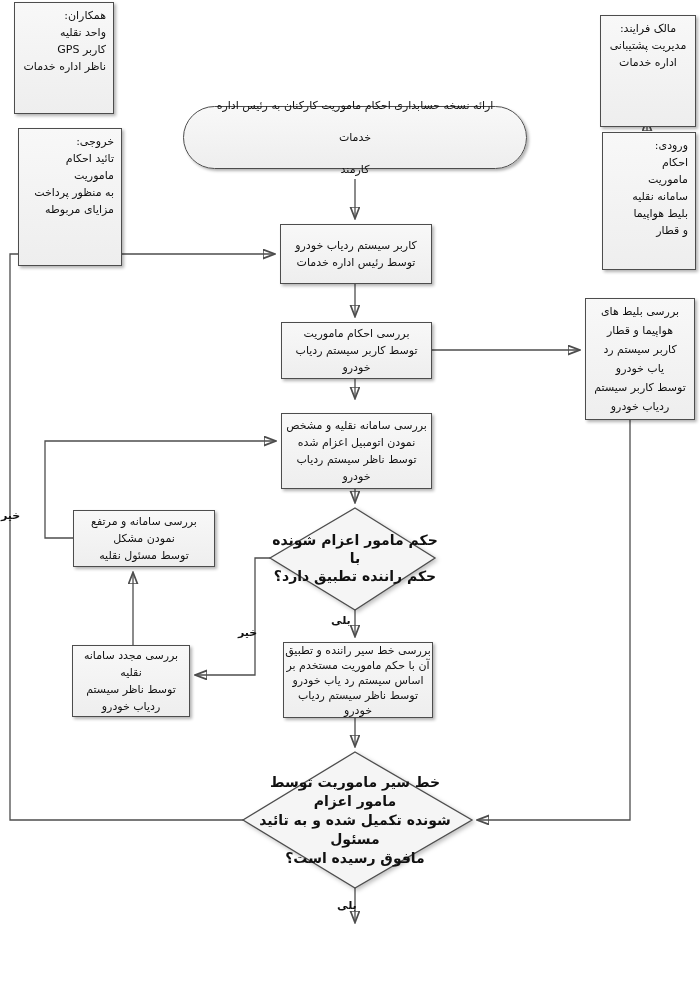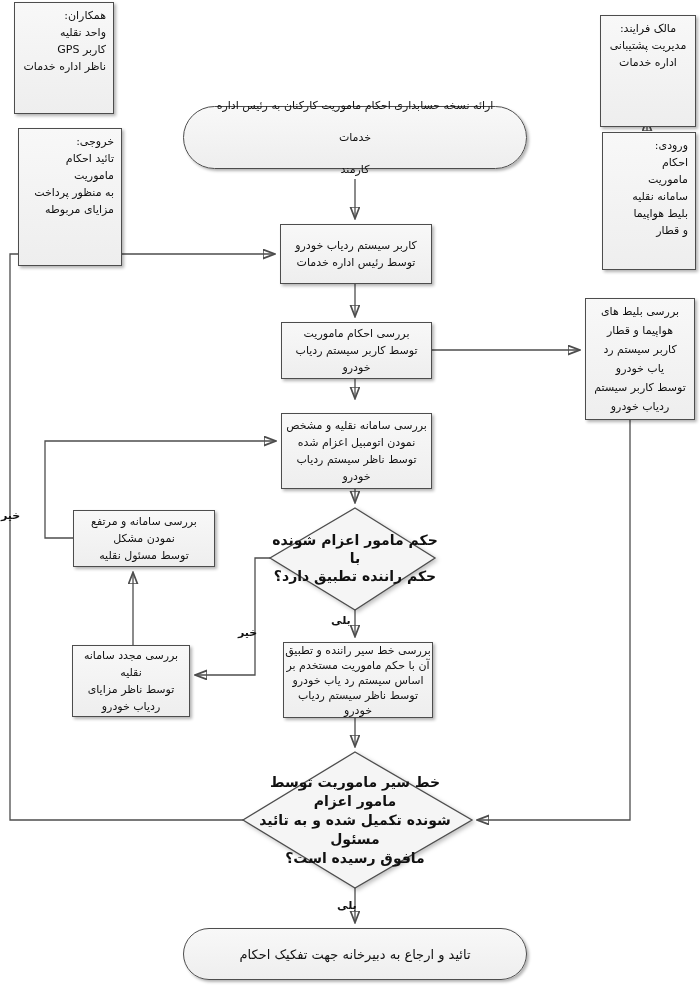--- a/index.html
+++ b/index.html
@@ -119,33 +119,32 @@
 
   <div class="dtext d1-text">حکم مامور اعزام شونده با
 حکم راننده تطبیق دارد؟</div>
 
   <div class="node proc fix">بررسی سامانه و مرتفع
 نمودن مشکل
 توسط مسئول نقلیه</div>
 
   <div class="node proc recheck">بررسی مجدد سامانه
 نقلیه
-توسط ناظر مزایای
+توسط ناظر سیستم
 ردیاب خودرو</div>
 
   <div class="node proc p4">بررسی خط سیر راننده و تطبیق
 آن با حکم ماموریت مستخدم بر
 اساس سیستم رد یاب خودرو
 توسط ناظر سیستم ردیاب
 خودرو</div>
 
   <div class="dtext d2-text">خط سیر ماموریت توسط مامور اعزام
 شونده تکمیل شده و به تائید مسئول
 مافوق رسیده است؟</div>
 
-  <div class="node oval end">تائید و ارجاع به دبیرخانه جهت تفکیک احکام</div>
 
   <div class="edge-label l-no1">خیر</div>
   <div class="edge-label l-no2">خیر</div>
   <div class="edge-label l-yes1">بلی</div>
   <div class="edge-label l-yes2">بلی</div>
 
 </div>
 
 </body></html>

